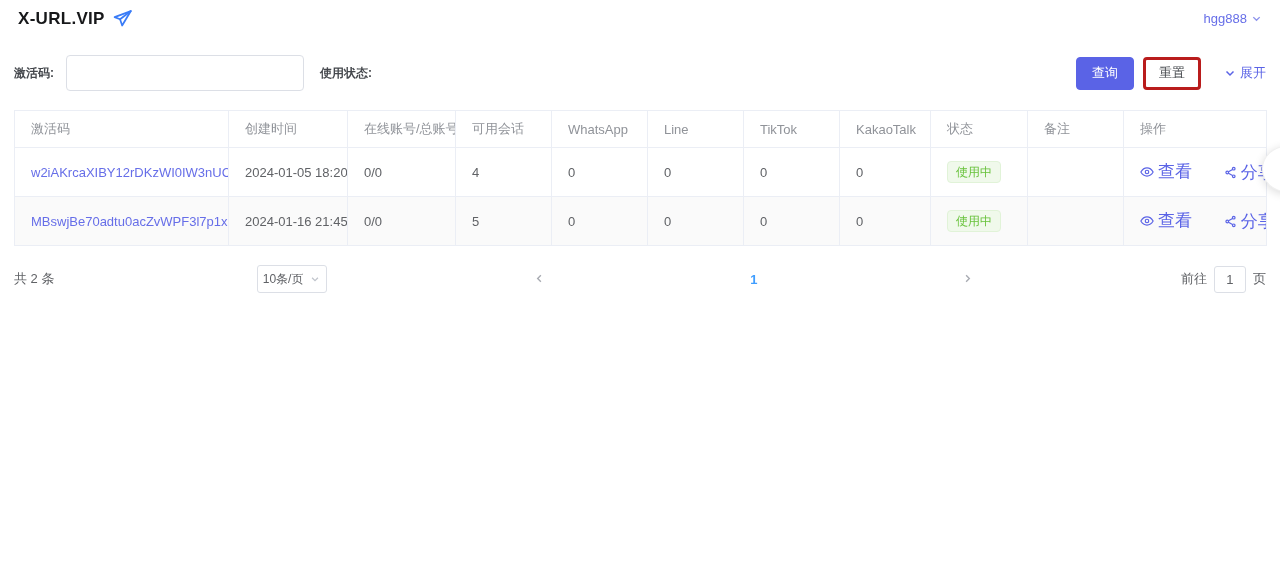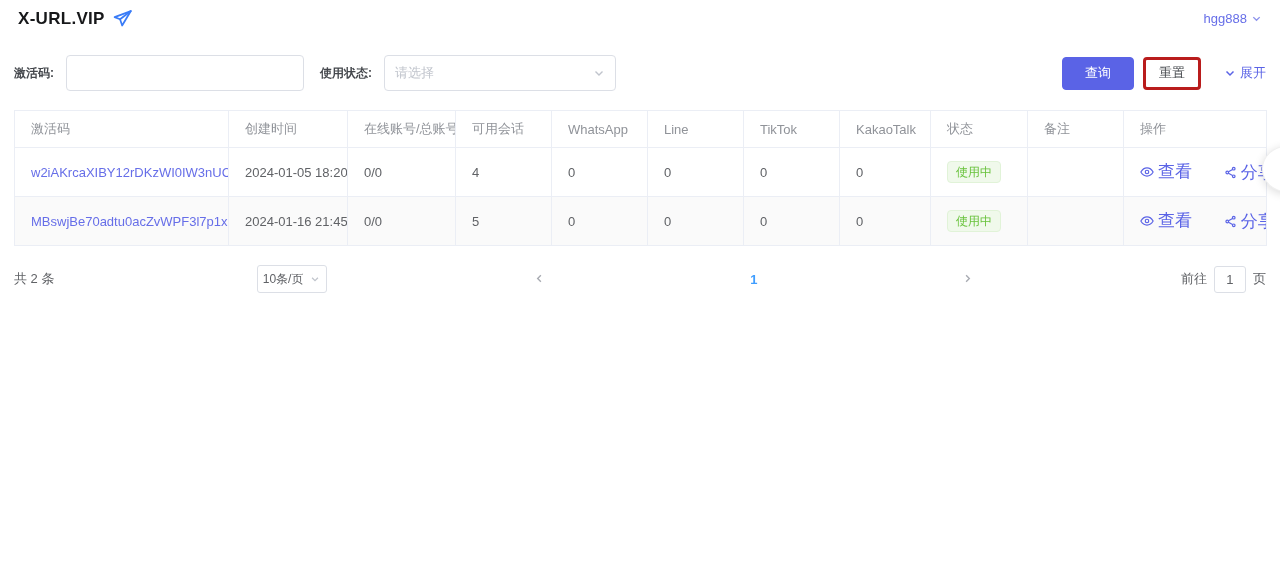--- a/index.html
+++ b/index.html
@@ -17,21 +17,21 @@
   .filterbar { display: flex; align-items: center; padding: 0 14px; margin-top: 26px; }
   .fgroup { display: flex; align-items: center; }
   .flabel { font-size: 12px; font-weight: 600; color: #45484d; margin-right: 12px; white-space: nowrap; }
   .finput { width: 238px; height: 36px; border: 1px solid #dcdfe6; border-radius: 4px; outline: none; padding: 0 10px; font-size: 13px; color: #606266; background: #fff; }
   .fselect { width: 232px; height: 36px; border: 1px solid #dcdfe6; border-radius: 4px; display: flex; align-items: center; justify-content: space-between; padding: 0 10px; cursor: pointer; background: #fff; }
   .fselect .ph { font-size: 13px; color: #c0c4cc; }
   .fselect .chev { color: #c0c4cc; display: flex; }
   .g2 { margin-left: 16px; } .g3 { margin-left: 18px; }
   .factions { margin-left: auto; display: flex; align-items: center; }
   .btn { height: 33px; border-radius: 4px; font-size: 13px; cursor: pointer; font-family: inherit; }
-  .btn-primary { background: #5a63e6; color: #fff; border: 1px solid #5a63e6; padding: 0 22px; margin-left: 23px; }
+  .btn-primary { background: #5a63e6; color: #fff; border: 1px solid #5a63e6; padding: 0 15px; margin-left: 23px; }
   .btn-default { background: #fff; color: #45484d; border: 3px solid #b91c1c; padding: 0 13px; margin-left: 9px; }
   .expand { display: flex; align-items: center; gap: 4px; color: #5a63e6; font-size: 13px; margin-left: 23px; cursor: pointer; }
   .expand .chev { display: flex; }
 
   
   .tblwrap { margin: 19px 14px 0 14px; }
   table { width: 100%; border-collapse: collapse; table-layout: fixed; }
   th, td { border: 1px solid #ebeef5; font-size: 13px; text-align: left; overflow: hidden; white-space: nowrap; }
   th { color: #909399; font-weight: 500; padding: 9px 16px; background: #fff; }
   td { color: #606266; padding: 0 16px; height: 49px; }
@@ -78,28 +78,20 @@
   </div>
 </div>
 
 <div class="filterbar">
   <div class="fgroup">
     <span class="flabel">激活码:</span>
     <input class="finput" type="text" style="">
   </div>
   <div class="fgroup g2">
     <span class="flabel">使用状态:</span>
-    <div class="fselect">
-      <span class="ph">请选择</span>
-      <span class="chev">
-        <svg width="12" height="12" viewBox="0 0 12 12" fill="none" stroke="currentColor" stroke-width="1.4">
-            <polyline points="2.5,4.5 6,8 9.5,4.5"></polyline>
-          </svg>
-      </span>
-    </div>
   </div>
   <div class="factions">
     <button class="btn btn-primary">查询</button>
     <button class="btn btn-default">重置</button>
     <span class="expand">
       <span class="chev">
         <svg width="12" height="12" viewBox="0 0 12 12" fill="none" stroke="currentColor" stroke-width="1.5">
             <polyline points="2.5,4.5 6,8 9.5,4.5"></polyline>
           </svg>
       </span>

